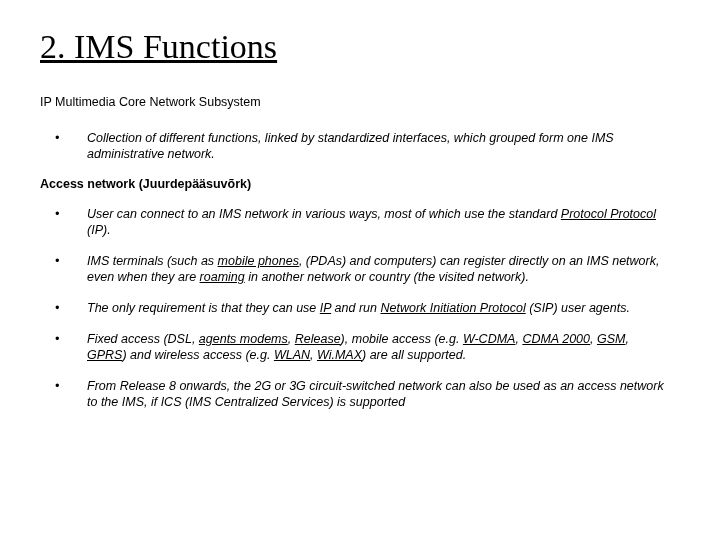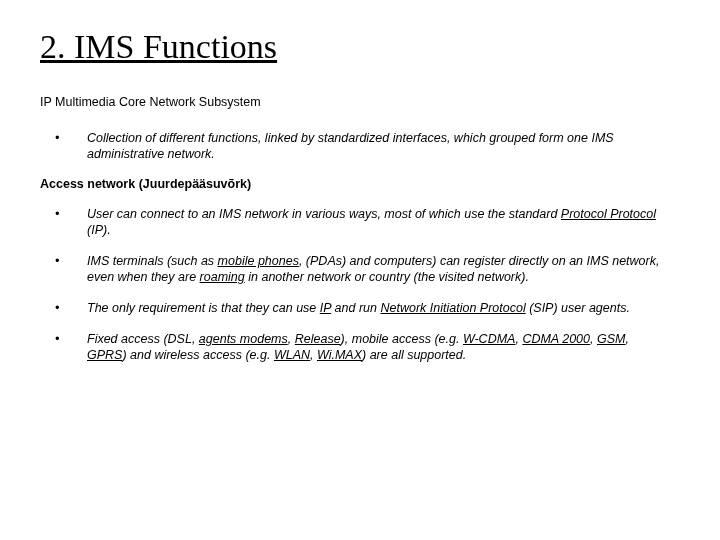--- a/index.html
+++ b/index.html
@@ -61,13 +61,14 @@
     <li>Collection of different functions, linked by standardized interfaces, which grouped form one IMS administrative network.</li>
   </ul>
 
 <div class="subhead">Access network (Juurdepääsuvõrk)</div>
 
 <ul class="bullets" id="list2">
     <li>User can connect to an IMS network in various ways, most of which use the standard <span class="u">Protocol Protocol</span> (IP).</li>
     <li>IMS terminals (such as <span class="u">mobile phones</span>, (PDAs) and computers) can register directly on an IMS network, even when they are <span class="u">roaming</span> in another network or country (the visited network).</li>
     <li>The only requirement is that they can use <span class="u">IP</span> and run <span class="u">Network Initiation Protocol</span> (SIP) user agents.</li>
     <li>Fixed access (DSL, <span class="u">agents modems</span>, <span class="u">Release</span>), mobile access (e.g. <span class="u">W-CDMA</span>, <span class="u">CDMA 2000</span>, <span class="u">GSM</span>, <span class="u">GPRS</span>) and wireless access (e.g. <span class="u">WLAN</span>, <span class="u">Wi.MAX</span>) are all supported.</li>
+    <li>From Release 8 onwards, the 2G or 3G circuit-switched network can also be used as an access network to the IMS, if ICS (IMS Centralized Services) is supported</li>
   </ul>
 
 </body></html>

